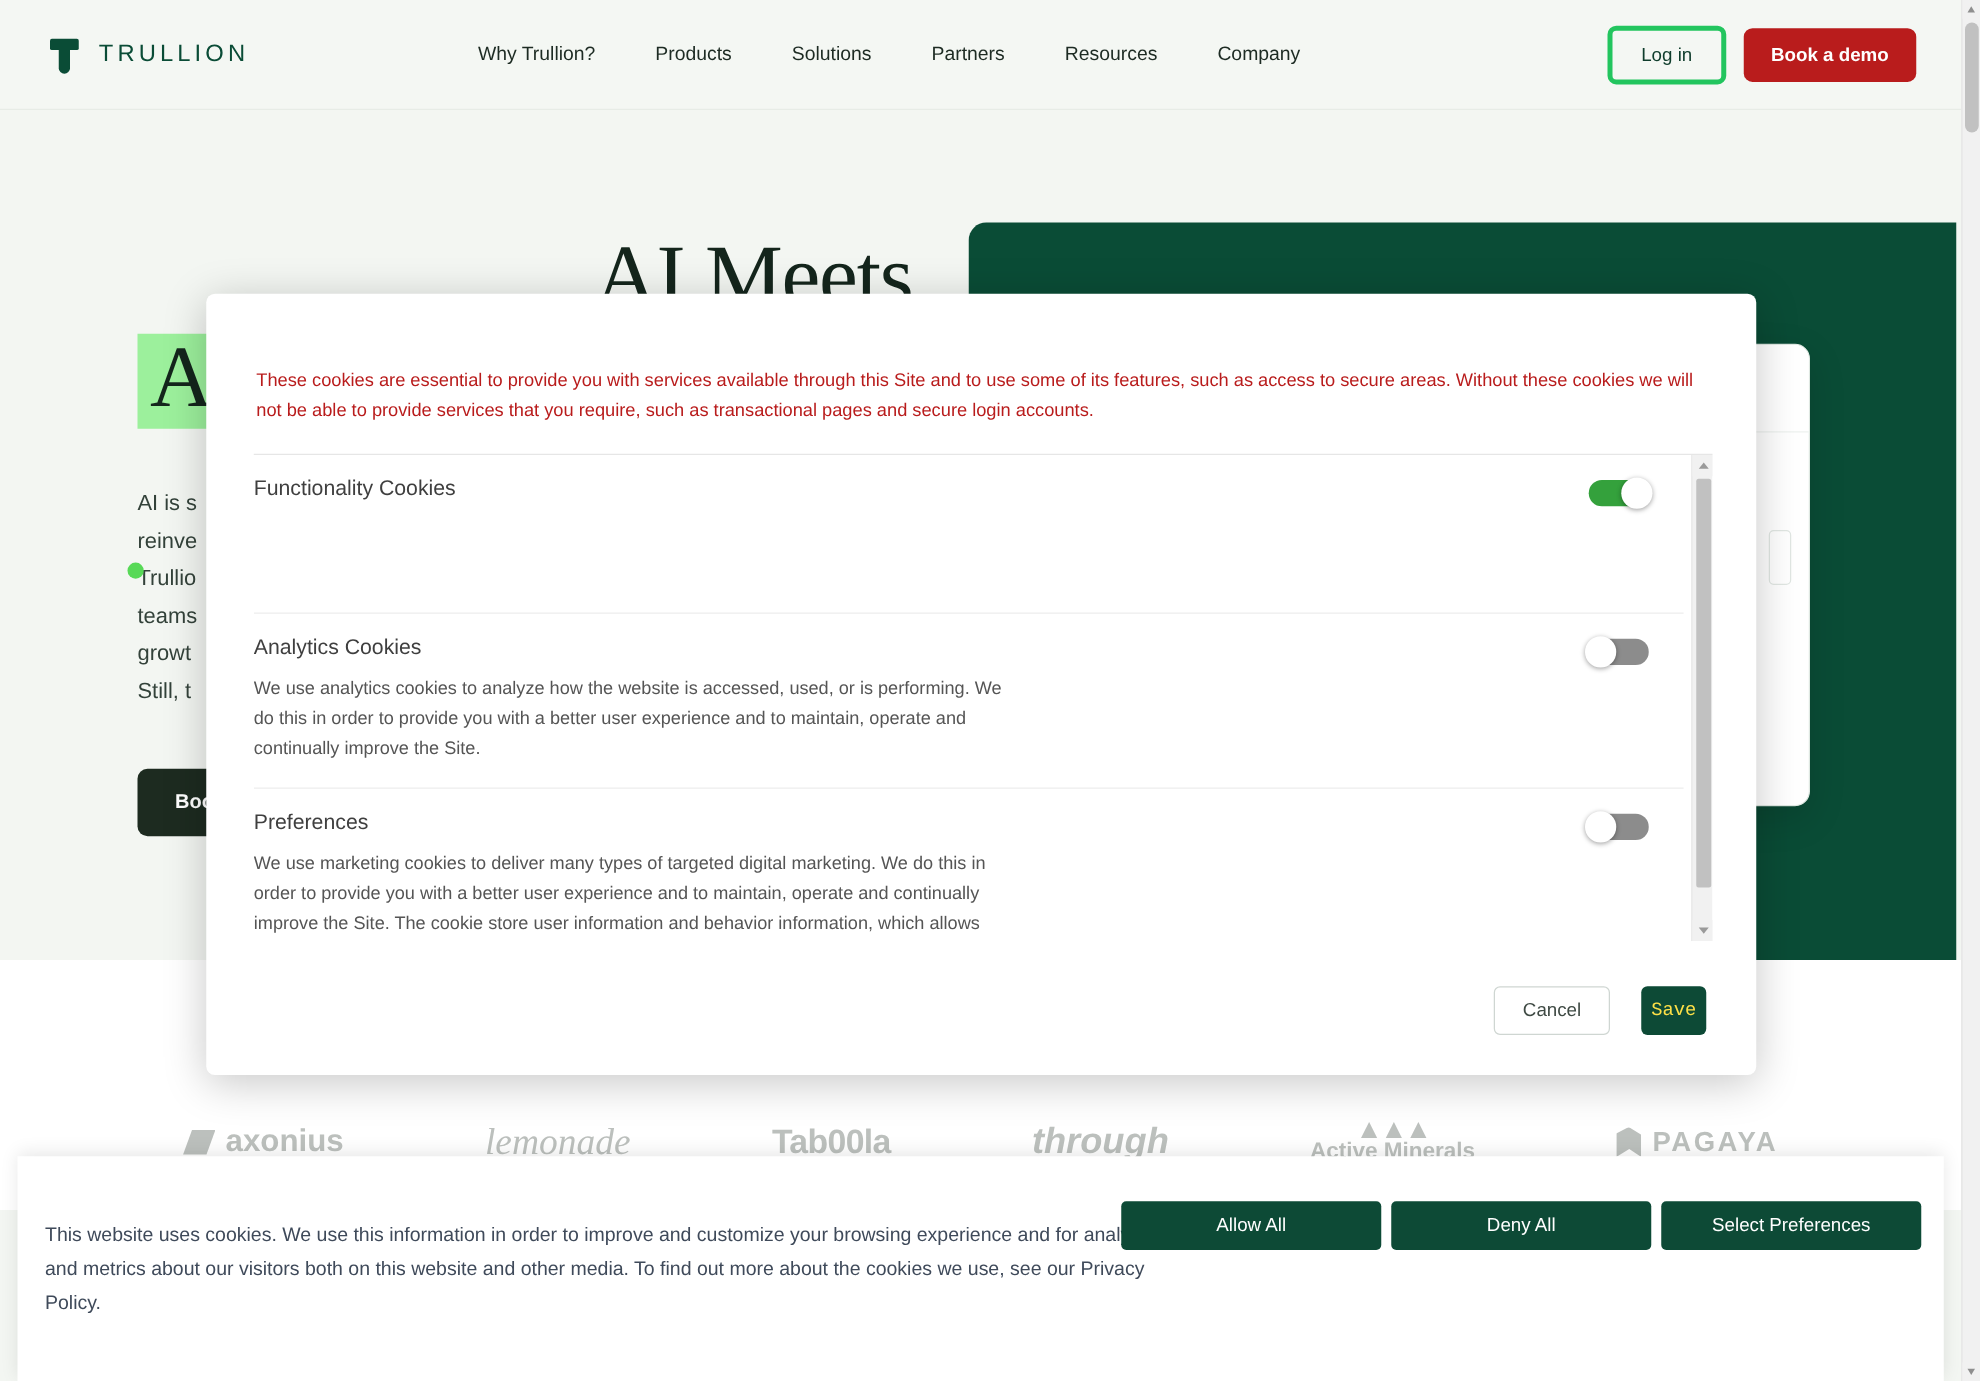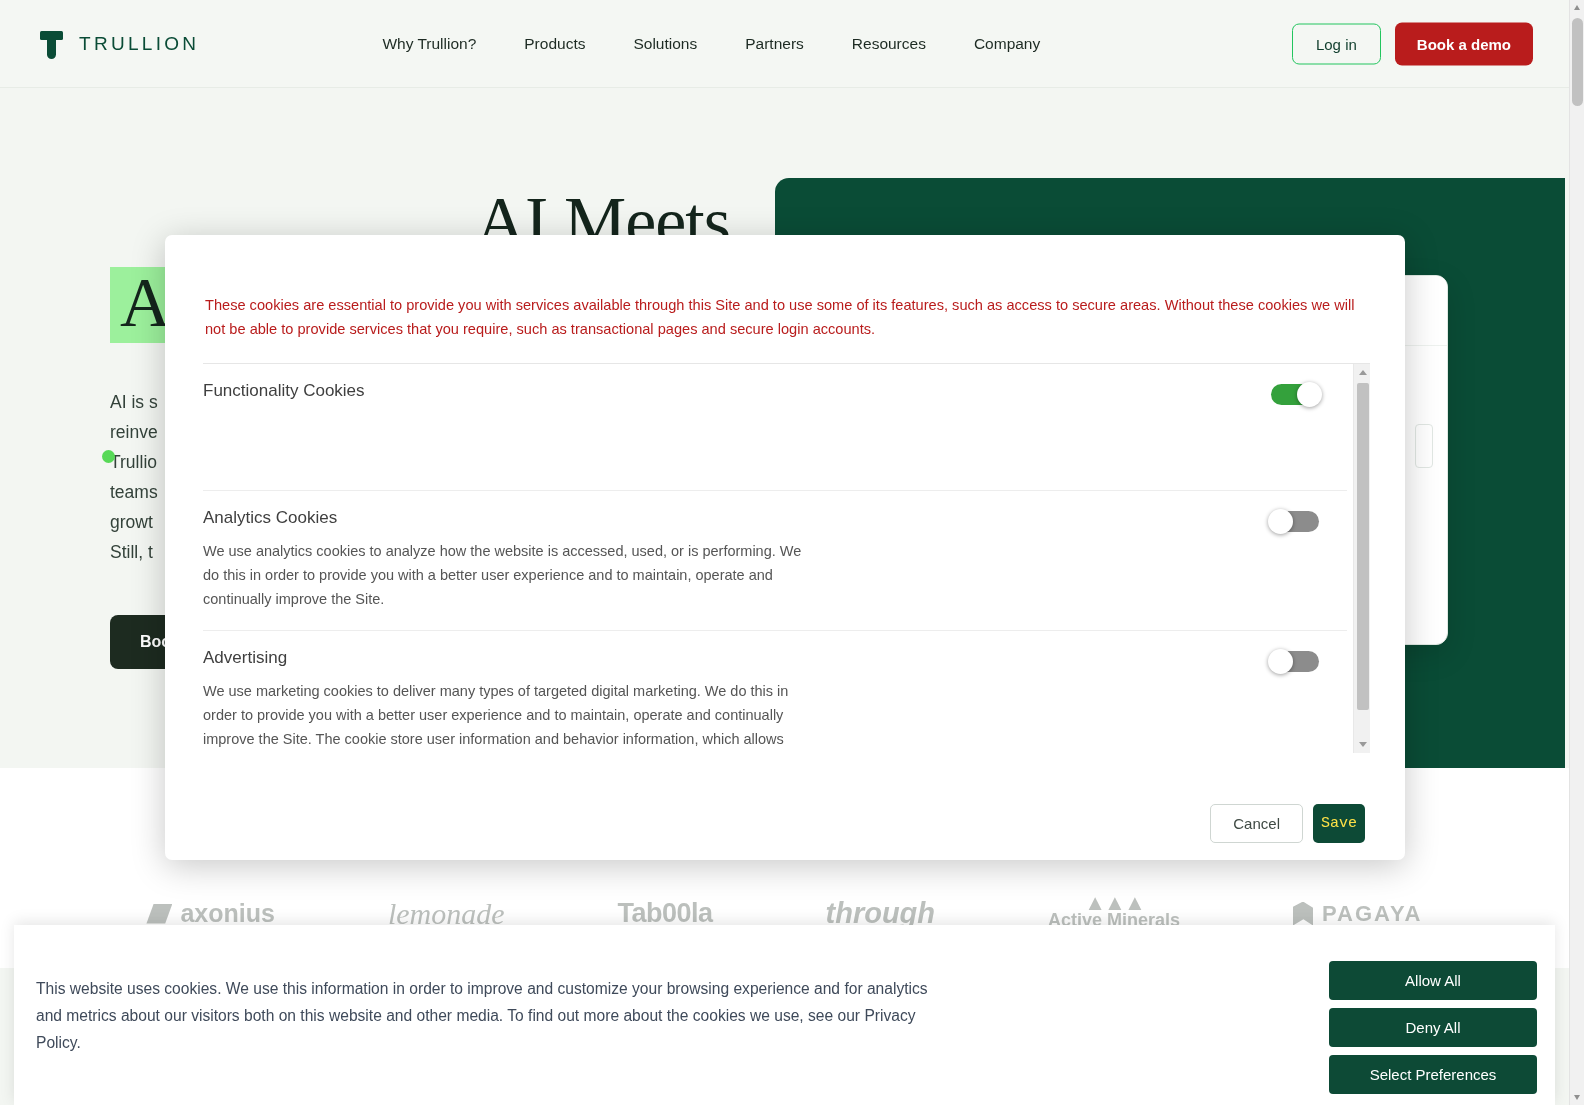--- a/index.html
+++ b/index.html
@@ -86,21 +86,21 @@
     margin-left: 183px;
   }
   .nav-link {
     font-size: 15.5px; color: #1d2b23; white-space: nowrap; cursor: pointer;
   }
   .nav-actions {
     position: absolute; right: 36px; top: 50%; transform: translateY(-50%);
     display: flex; align-items: center; gap: 14px;
   }
   .btn-login {
-    background: transparent; border: 1px solid #22c55e; border-radius: 7px;
+    background: transparent; border: 4px solid #22c55e; border-radius: 7px;
     color: #0f3d2c; font-size: 15px; padding: 11px 23px; cursor: pointer;
     font-family: inherit;
   }
   .btn-demo {
     background: #b91c1c; border: none; border-radius: 7px; color: #ffffff;
     font-size: 15px; font-weight: 700; padding: 13px 22px; cursor: pointer;
     font-family: inherit;
   }
 
   
@@ -264,22 +264,22 @@
     content: ""; position: absolute; left: 5px; top: 6px;
     border-left: 4px solid transparent; border-right: 4px solid transparent;
     border-top: 5px solid #9a9a9a;
   }
   .list-scrollbar .sb-thumb {
     position: absolute; left: 3px; top: 19px; width: 12px; height: 327px;
     background: #c1c1c1; border-radius: 2px; cursor: pointer;
   }
 
   .modal-footer {
-    position: absolute; right: 40px; bottom: 17px;
-    display: flex; align-items: center; gap: 10px;
+    position: absolute; right: 40px; bottom: 32px;
+    display: flex; align-items: center; gap: 25px;
   }
   .btn-cancel {
     background: #ffffff; color: #3f4a44; border: 1px solid #cfd6d2;
     border-radius: 5px; padding: 10px 22px; font-size: 15px; cursor: pointer;
     font-family: inherit;
   }
   .btn-save {
     background: #0d4a36; color: #fde047; border: none;
     border-radius: 5px; padding: 11px 8px; font-size: 15px; cursor: pointer;
     font-family: Liberation Mono, monospace;
@@ -291,21 +291,21 @@
     background: #ffffff; box-shadow: 0 -3px 14px rgba(0,0,0,.10);
     z-index: 50;
   }
   .cookie-text {
     position: absolute; left: 22px; top: 50px; width: 920px;
     font-size: 15.6px; line-height: 27px; color: #3f4a5a;
   }
   .cookie-link { color: #3f4a5a; text-decoration: none; cursor: pointer; }
   .cookie-buttons {
     position: absolute; right: 18px; top: 36px;
-    display: flex; flex-direction: column; gap: 8px;
+    display: flex; flex-direction: row; gap: 8px;
   }
   .cookie-btn {
     width: 208px; padding: 11px 0; background: #0d4a36; color: #ffffff;
     border: none; border-radius: 4px; font-size: 15px; cursor: pointer;
     font-family: inherit; text-align: center;
   }
 </style>
 </head>
 <body>
 
@@ -402,21 +402,21 @@
 
       <div class="pref-row">
         <div class="pref-name">Analytics Cookies</div>
         <div class="pref-text">We use analytics cookies to analyze how the website is accessed, used, or is performing. We do this in order to provide you with a better user experience and to maintain, operate and continually improve the Site.</div>
         <div class="toggle off">
             <span class="knob"></span>
           </div>
       </div>
 
       <div class="pref-row">
-        <div class="pref-name">Advertising</div>
+        <div class="pref-name">Preferences</div>
         <div class="pref-text">We use marketing cookies to deliver many types of targeted digital marketing. We do this in order to provide you with a better user experience and to maintain, operate and continually improve the Site. The cookie store user information and behavior information, which allows advertising services to target audience according to</div>
         <div class="toggle off">
             <span class="knob"></span>
           </div>
       </div>
 
     </div>
 
     <div class="list-scrollbar">
       <div class="sb-arrow sb-up"></div>

